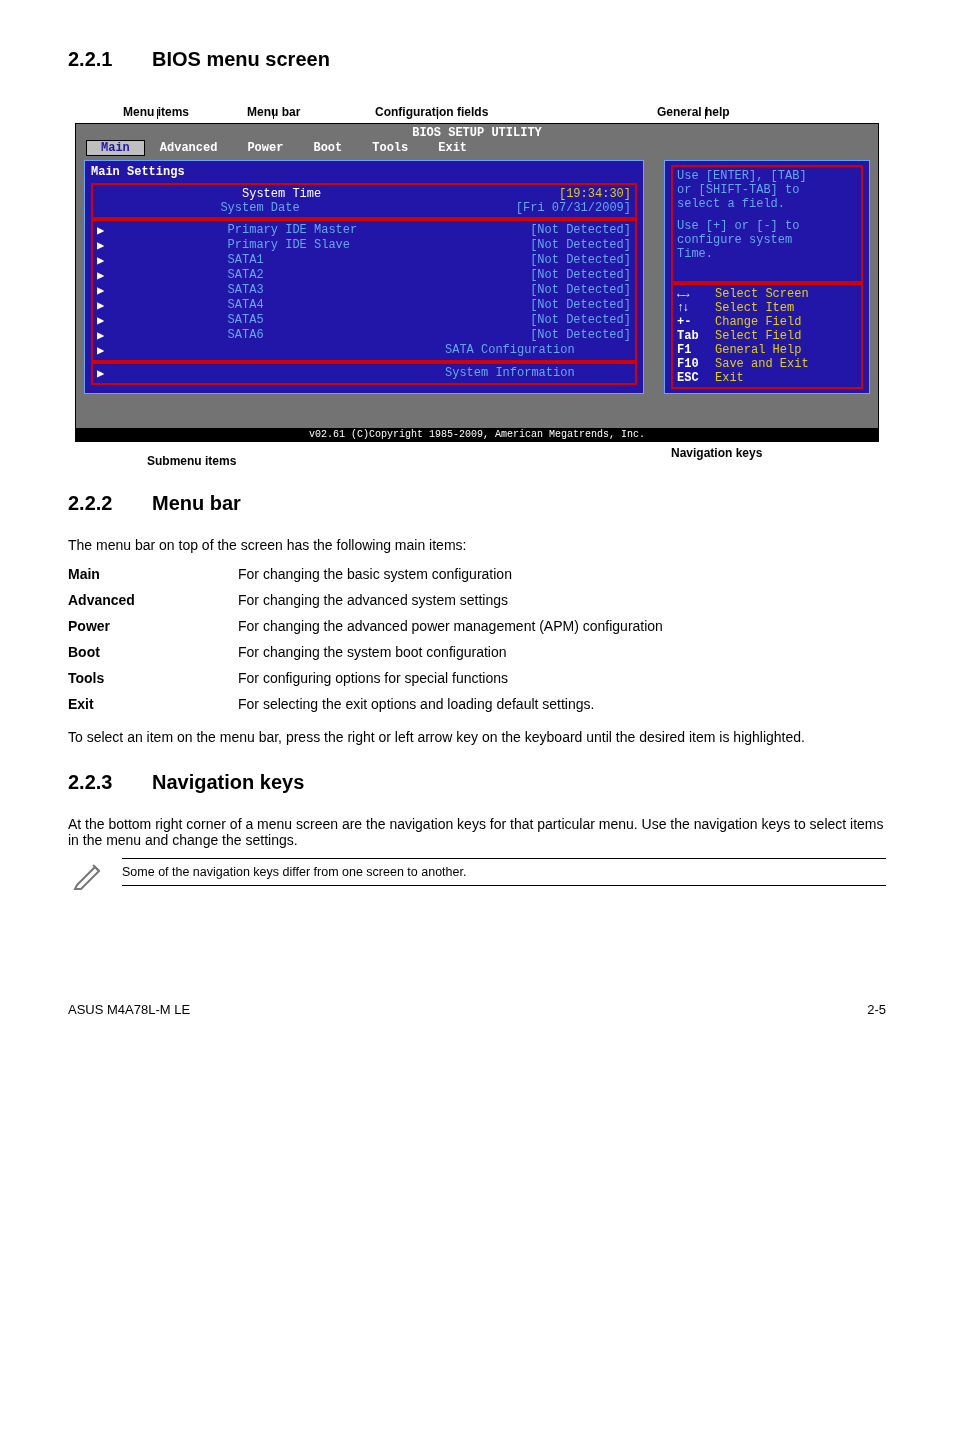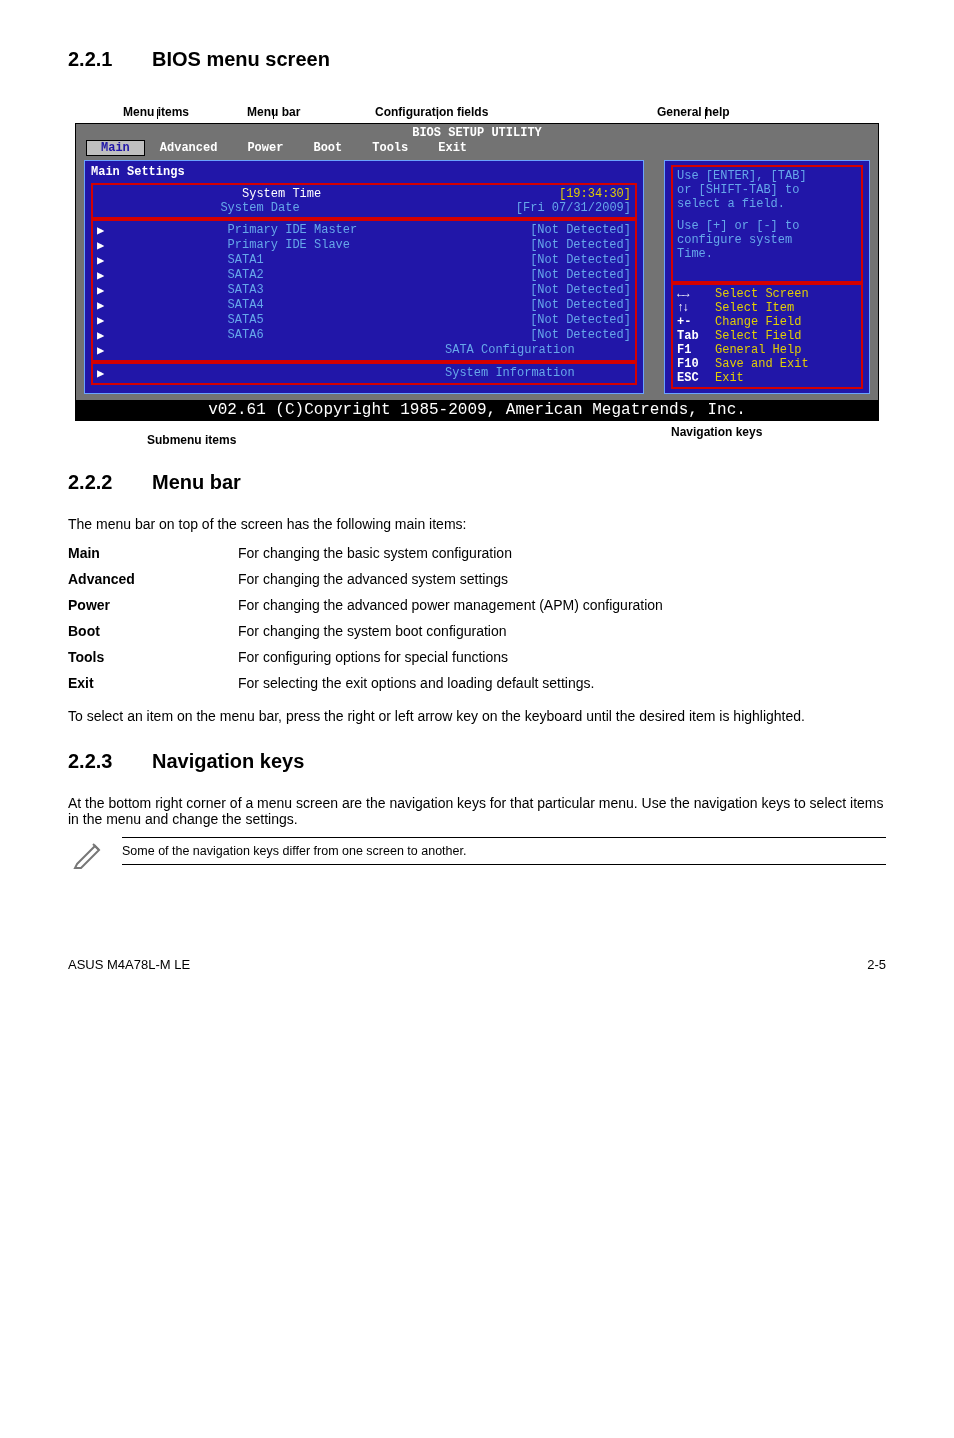--- a/index.html
+++ b/index.html
@@ -39,37 +39,37 @@
   .row { display:flex;justify-content:space-between;}
   .row .lab { width:186px; color:#66a7ea;}
   .row .val { color:#66a7ea;}
   .row .lab.white { color:#ffffff; }
   .row .val.yellow{ color:#e3cf03; }
   .row .tri { color:#ffffff; width:14px; }
   .help-cyan { color:#66a7ea; }
   .nav-key  { color:#ffffff; display:inline-block; width:38px; font-weight:bold;}
   .nav-key.arrow { letter-spacing:-2px;}
   .nav-txt  { color:#e3cf03; }
-  .bios-footer { background:#000; color:#fff; text-align:center; padding:1px 0; font-size:16px;}
+  .bios-footer { background:#000; color:#fff; text-align:center; padding:1px 0; font-size:10px;margin-top:28px;}
   .labels-bottom { position:relative; height:28px; font-size:12px; font-weight:bold;}
   .labels-bottom span{ position:absolute;}
   .tick-b { width:1px; height:12px; background:#000; position:absolute; top:-12px;}
 
   
   .para { font-size: 14px; margin-bottom: 8px; }
   table.def { font-size:14px; border-collapse:collapse; margin: 4px 0 12px 0;}
   table.def td { padding: 5px 0; vertical-align:top;}
   table.def td.k { font-weight:bold; width:170px;}
 
   
   .note-wrap { display:flex; align-items:flex-start; gap:16px; margin-top:10px; padding-left:4px;}
   .note-wrap .pencil { width:34px; height:34px; display:flex; align-items:center; justify-content:center;}
   .note-wrap .note { flex:1; border-top:1px solid #000; border-bottom:1px solid #000; padding:6px 0; font-size:12.5px;}
 
-  .footline { display:flex; justify-content:space-between; font-size:13px; margin-top:86px;}
+  .footline { display:flex; justify-content:space-between; font-size:13px; margin-top:110px;}
 </style>
 </head>
 <body>
 
 <div class="sect-title">
   <span class="sect-num">2.2.1</span><span>BIOS menu screen</span>
 </div>
 
 <div class="bios-wrap">
 

